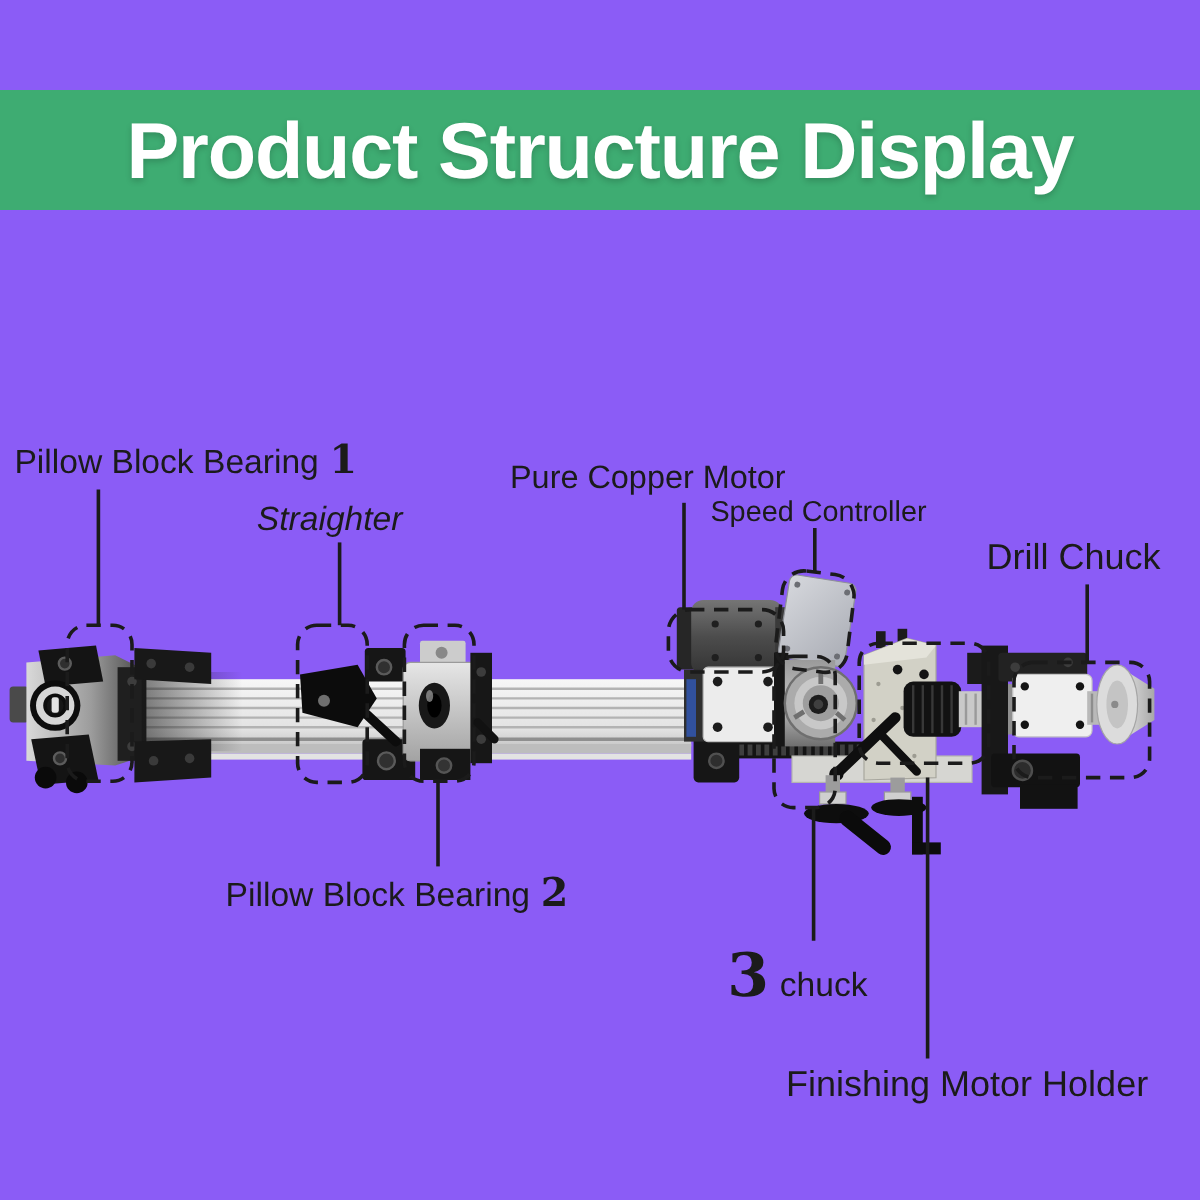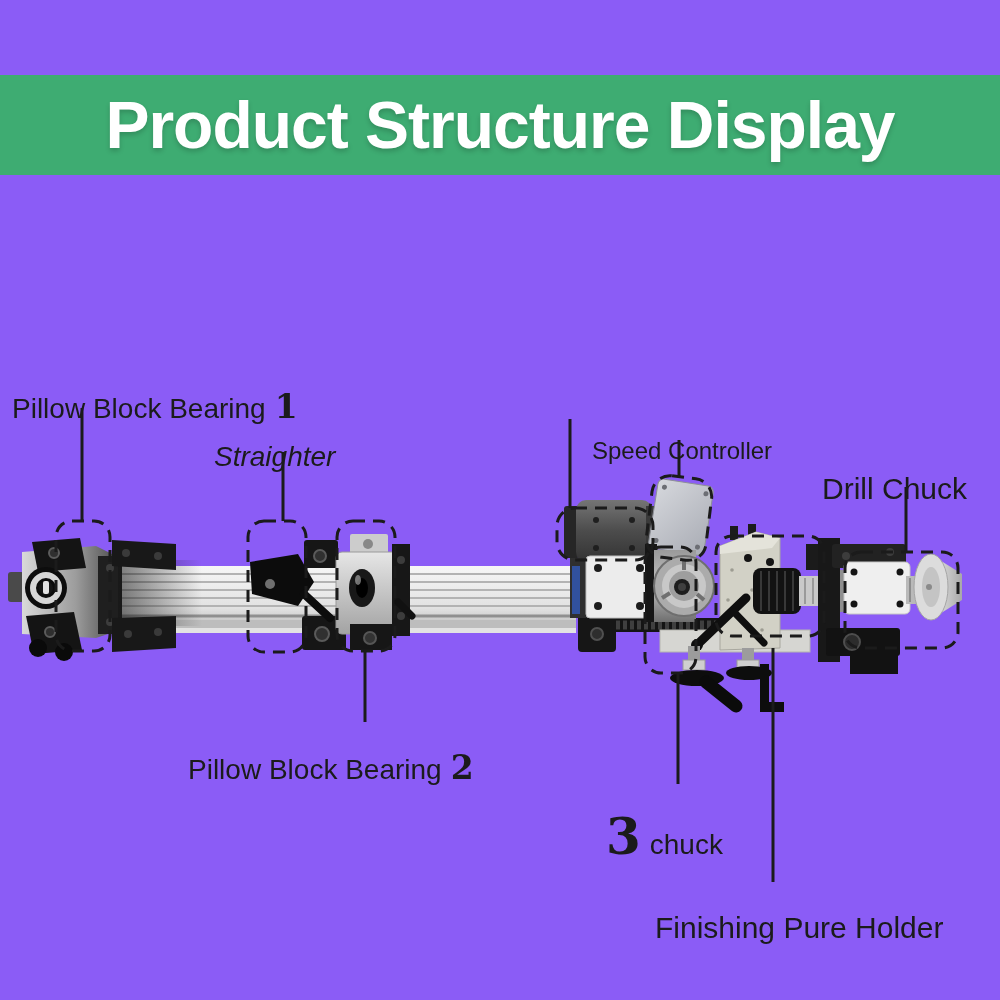--- a/index.html
+++ b/index.html
@@ -11,21 +11,21 @@
     position:absolute; left:0; top:75px; width:1000px; height:100px;
     background:#3EAC72; display:flex; align-items:center; justify-content:center;
   }
   .banner-title {
     color:#ffffff; font-weight:bold; font-size:66px; letter-spacing:-1px;
     white-space:nowrap; text-shadow:0 3px 5px rgba(0,0,0,0.18);
   }
   .fig { position:absolute; left:0; top:0; width:1000px; height:1000px; }
   .label {
     position:absolute; color:#1b1b1b; font-size:28px; line-height:1.15;
-    display:flex; align-items:baseline; gap:9px; white-space:nowrap;margin-top:24px;
+    display:flex; align-items:baseline; gap:9px; white-space:nowrap;
   }
   .num { font-family:"DejaVu Serif", serif; font-weight:bold; font-size:33px; line-height:1; }
   .num-big { font-size:50px; }
   .lbl-0 { left:12px;  top:366px; }
   .lbl-1 { left:214px; top:417px;font-style:italic; }
   .lbl-2 { left:425px; top:383px; font-size:27px; }
   .lbl-3 { left:592px; top:413px; font-size:24px;align-items:center; }
   .lbl-4 { left:822px; top:448px; font-size:30px;text-align:center; }
   .lbl-5 { left:188px; top:727px; }
   .lbl-6 { left:606px; top:788px; }
@@ -294,31 +294,34 @@
     </g>
   </svg>
 
   <div class="label lbl-0">
     <span class="txt">Pillow Block Bearing</span>
     <span class="num">1</span>
   </div>
   <div class="label lbl-1">
     <span class="txt">Straighter</span>
   </div>
+  <div class="label lbl-2">
+    <span class="txt">Pure Copper Motor</span>
+  </div>
   <div class="label lbl-3">
     <span class="txt">Speed Controller</span>
   </div>
   <div class="label lbl-4">
     <span class="txt">Drill Chuck</span>
   </div>
   <div class="label lbl-5">
     <span class="txt">Pillow Block Bearing</span>
     <span class="num">2</span>
   </div>
   <div class="label lbl-6">
     <span class="num num-big">3</span>
     <span class="txt">chuck</span>
   </div>
   <div class="label lbl-7">
-    <span class="txt">Finishing Pure Holder</span>
+    <span class="txt">Finishing Motor Holder</span>
   </div>
 
 </div>
 
 </body></html>

